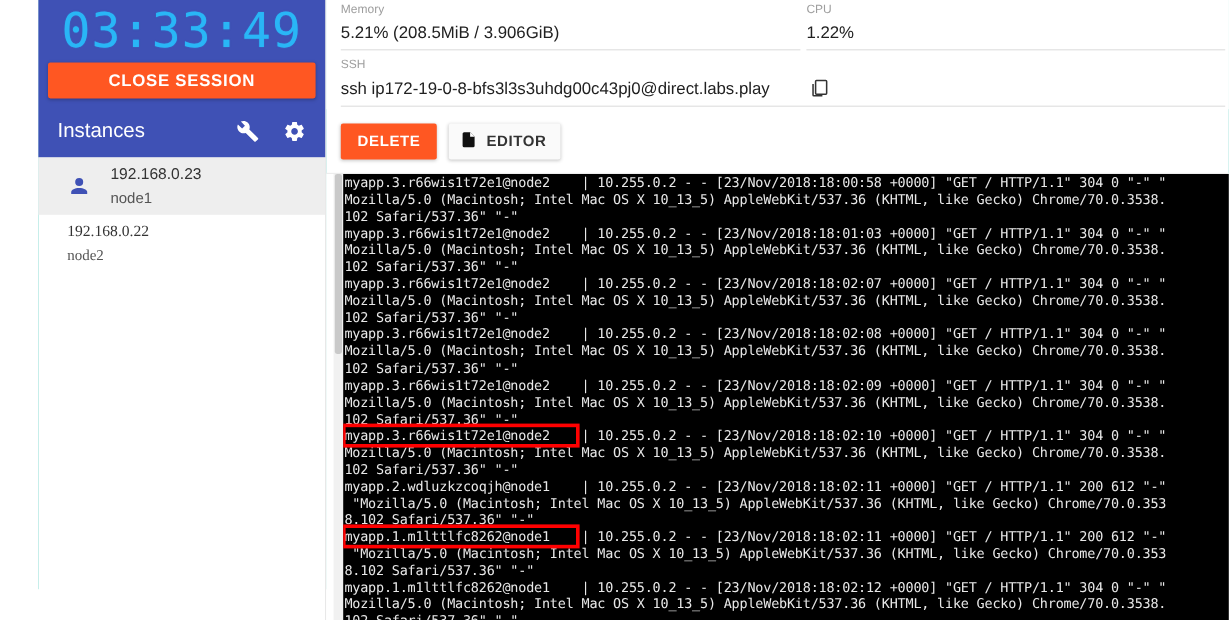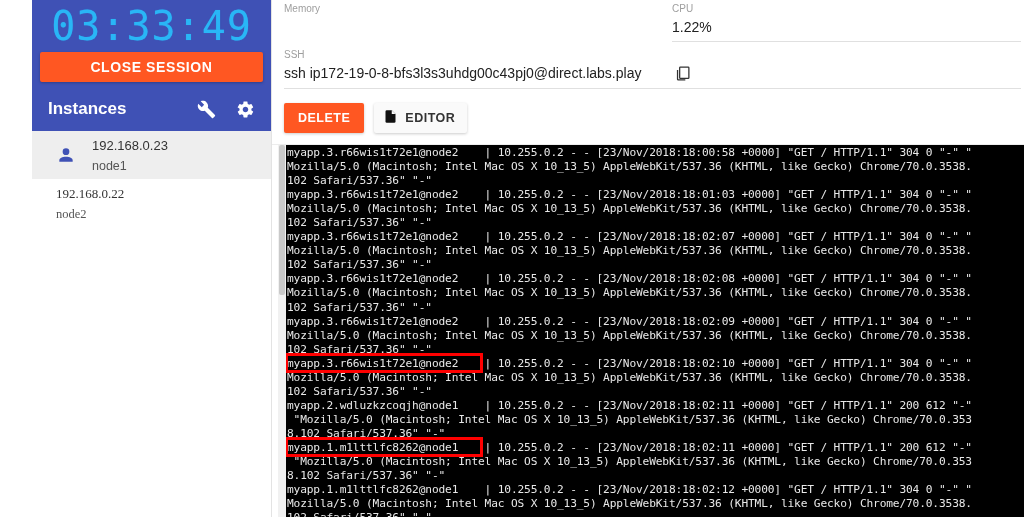--- a/index.html
+++ b/index.html
@@ -59,21 +59,20 @@
     cursor: pointer;
     box-shadow: 0 1px 3px rgba(0,0,0,0.25);
     width: calc(100% - 16px);
   }
   .instances-bar {
     display: flex;
     align-items: center;
     height: 46px;
     padding: 0 16px;
     margin-top: 4px;
-    font-weight: bold;
   }
   .instances-title {
     color: #ffffff;
     font-size: 17px;
     flex: 1;
   }
   .tool-icons { display: flex; align-items: center; gap: 20px; }
   .tool-icons svg { display: block; }
 
   .add-instance {
@@ -338,20 +337,21 @@
     </div>
 
   </div>
 
   <div class="main">
 
     <div class="stats-area">
       <div class="stats-row">
         <div class="field memory">
           <div class="field-label">Memory</div>
+          <div class="field-value">5.21% (208.5MiB / 3.906GiB)</div>
         </div>
         <div class="field cpu">
           <div class="field-label">CPU</div>
           <div class="field-value">1.22%</div>
         </div>
       </div>
 
       <div class="field ssh">
         <div class="field-label">SSH</div>
         <div class="ssh-value-wrap">

